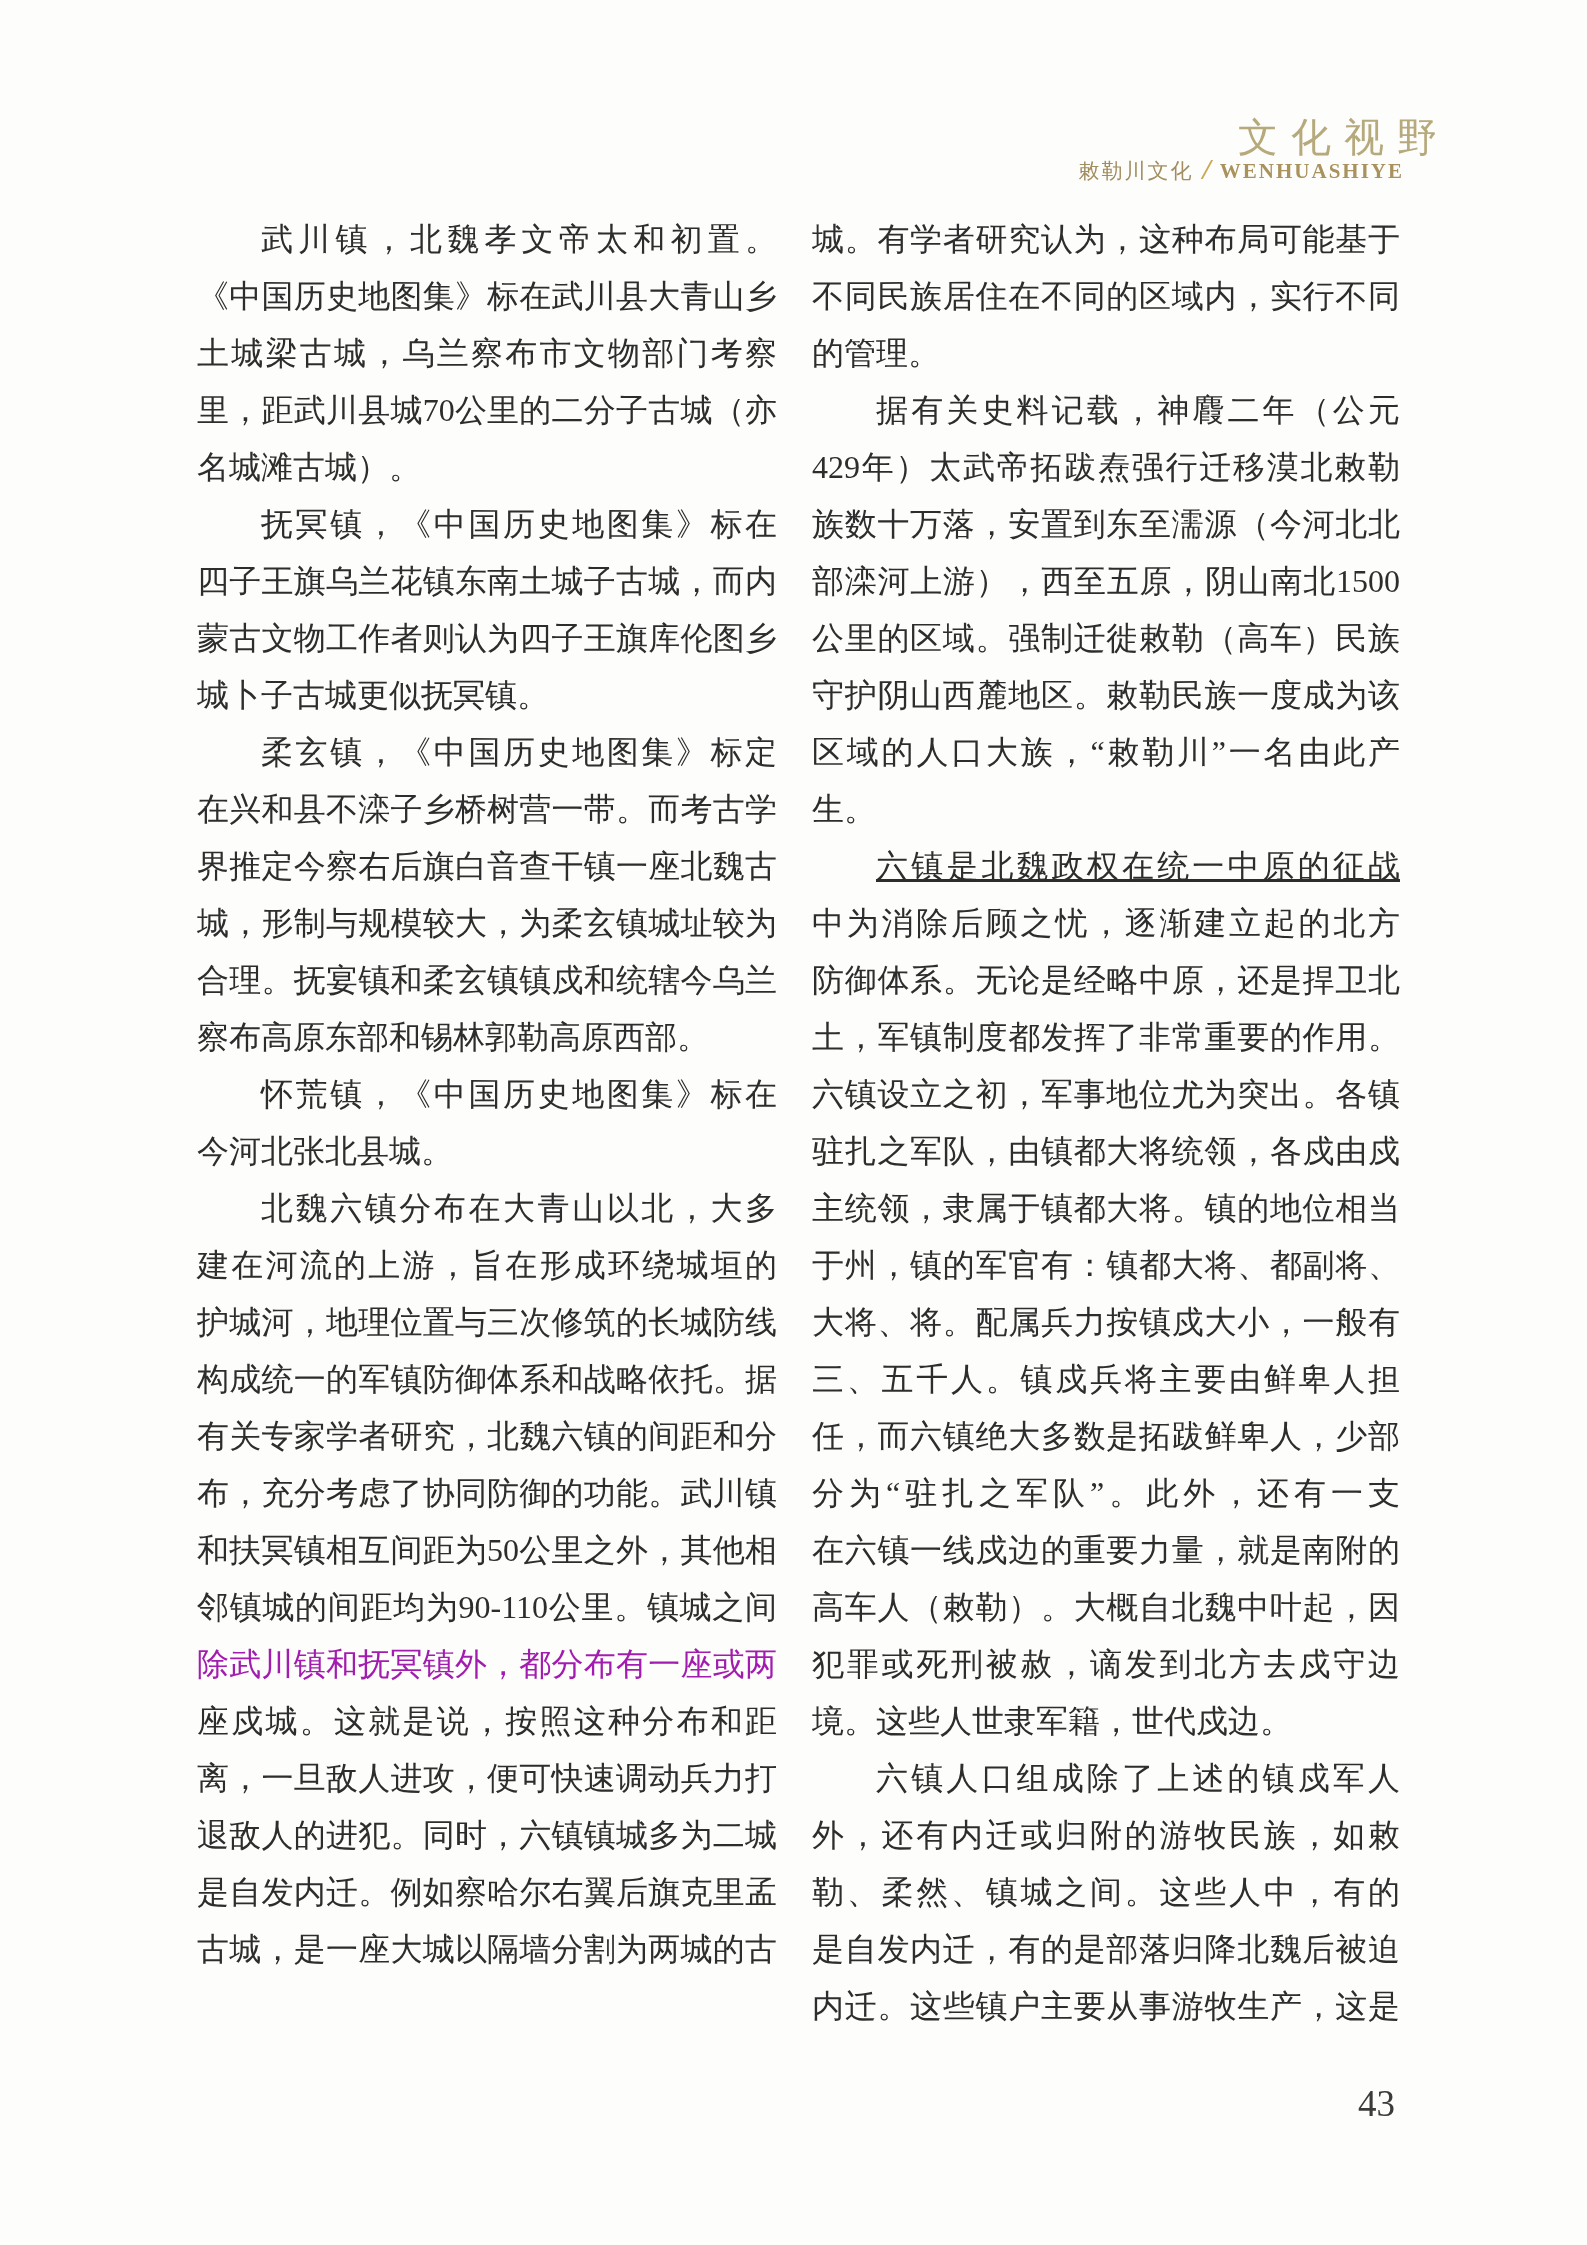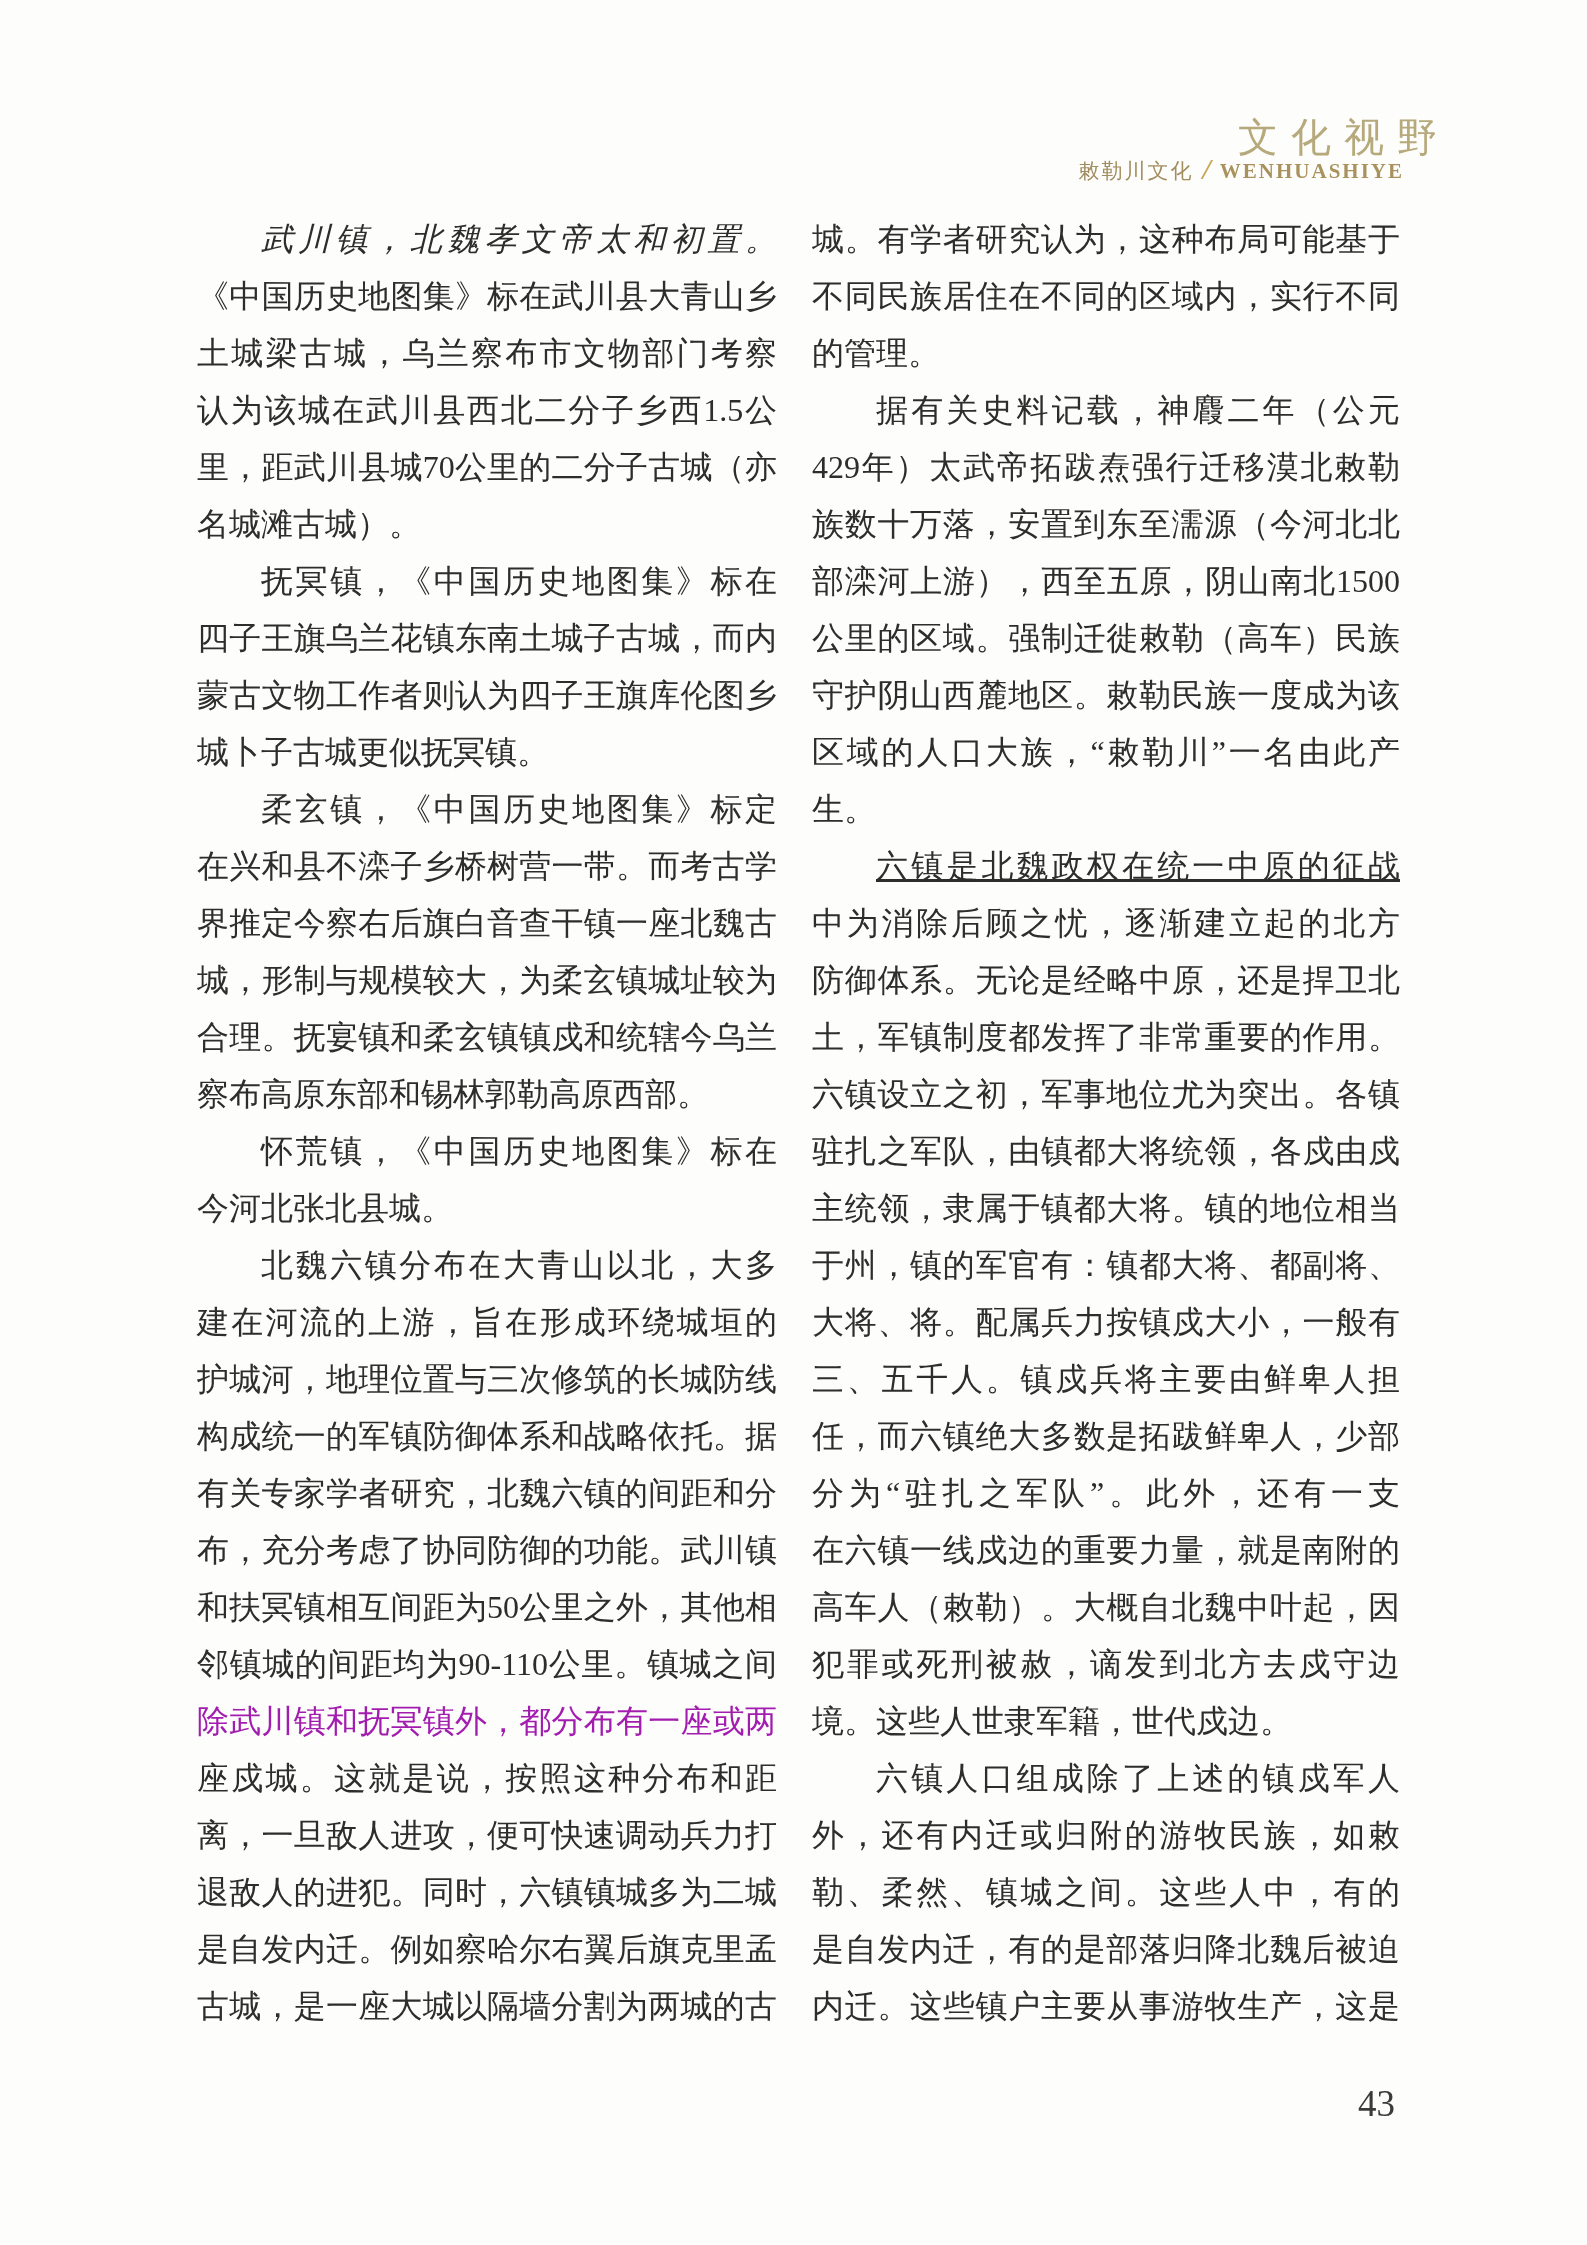--- a/index.html
+++ b/index.html
@@ -52,24 +52,23 @@
 
   <div class="header-title" style="color: rgb(182, 169, 124);">文化视野</div>
 
   <div class="header-sub">
     <span class="sub-cn" style="color: rgb(162, 141, 96);">敕勒川文化</span>
     <span class="sub-slash" style="color: rgb(201, 169, 88);">/</span>
     <span class="sub-en" style="color: rgb(169, 146, 94);">WENHUASHIYE</span>
   </div>
 
   <div class="col col-left" id="col-left">
-      <div class="tline first" style="color: rgb(45, 45, 45); font-style: italic;">武川镇，北魏孝文帝太和初置。</div>
+      <div class="tline first" style="color: rgb(45, 45, 45);">武川镇，北魏孝文帝太和初置。</div>
       <div class="tline" style="color: rgb(45, 45, 45);">《中国历史地图集》标在武川县大青山乡</div>
       <div class="tline" style="color: rgb(45, 45, 45);">土城梁古城，乌兰察布市文物部门考察</div>
-      <div class="tline" style="color: rgb(45, 45, 45);">认为该城在武川县西北二分子乡西1.5公</div>
       <div class="tline" style="color: rgb(45, 45, 45);">里，距武川县城70公里的二分子古城（亦</div>
       <div class="tline last" style="color: rgb(45, 45, 45);">名城滩古城）。</div>
       <div class="tline first" style="color: rgb(45, 45, 45);">抚冥镇，《中国历史地图集》标在</div>
       <div class="tline" style="color: rgb(45, 45, 45);">四子王旗乌兰花镇东南土城子古城，而内</div>
       <div class="tline" style="color: rgb(45, 45, 45);">蒙古文物工作者则认为四子王旗库伦图乡</div>
       <div class="tline last" style="color: rgb(45, 45, 45);">城卜子古城更似抚冥镇。</div>
       <div class="tline first" style="color: rgb(45, 45, 45);">柔玄镇，《中国历史地图集》标定</div>
       <div class="tline" style="color: rgb(45, 45, 45);">在兴和县不滦子乡桥树营一带。而考古学</div>
       <div class="tline" style="color: rgb(45, 45, 45);">界推定今察右后旗白音查干镇一座北魏古</div>
       <div class="tline" style="color: rgb(45, 45, 45);">城，形制与规模较大，为柔玄镇城址较为</div>

